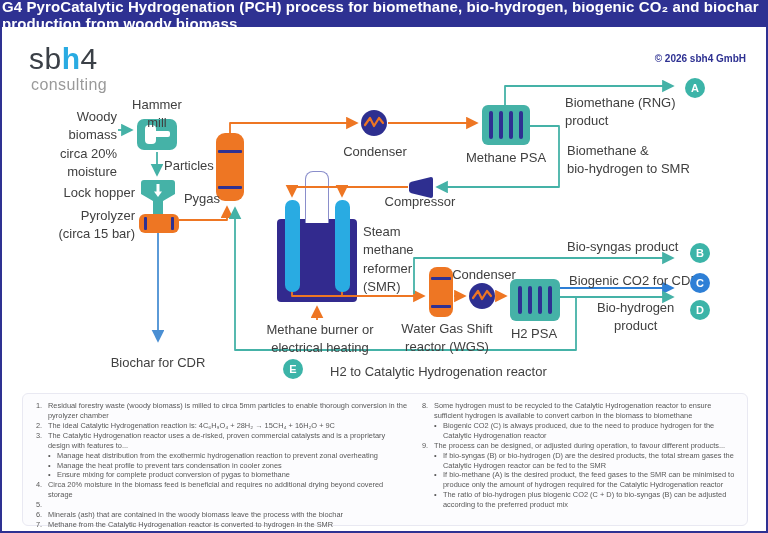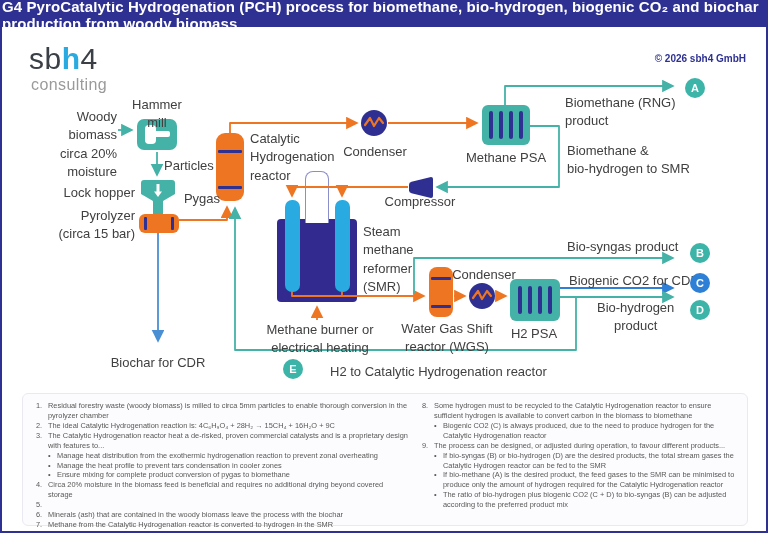--- a/index.html
+++ b/index.html
@@ -151,23 +151,20 @@
 circa 20%
 moisture</div>
   <div class="lbl c" style="left:115px;top:94px;width:80px;">Hammer
 mill</div>
   <div class="lbl" style="left:162px;top:155px;">Particles</div>
   <div class="lbl r" style="left:53px;top:182px;width:80px;">Lock hopper</div>
   <div class="lbl r" style="left:33px;top:205px;width:100px;">Pyrolyzer
 (circa 15 bar)</div>
   <div class="lbl c" style="left:180px;top:188px;width:40px;">Pygas</div>
   <div class="lbl c" style="left:103px;top:352px;width:106px;">Biochar for CDR</div>
-  <div class="lbl" style="left:248px;top:128px;">Catalytic
-Hydrogenation
-reactor</div>
   <div class="lbl c" style="left:335px;top:141px;width:76px;">Condenser</div>
   <div class="lbl c" style="left:454px;top:147px;width:100px;">Methane PSA</div>
   <div class="lbl c" style="left:370px;top:191px;width:96px;">Compressor</div>
   <div class="lbl c" style="left:250px;top:319px;width:136px;">Methane burner or
 electrical heating</div>
   <div class="lbl" style="left:361px;top:221px;">Steam
 methane
 reformer
 (SMR)</div>
   <div class="lbl c" style="left:380px;top:318px;width:130px;">Water Gas Shift
@@ -195,21 +192,21 @@
       <div class="note">
           <span class="nm">1.</span>
           <span class="nt">Residual forestry waste (woody biomass) is milled to circa 5mm particles to enable thorough conversion in the pyrolyzer chamber</span>
         </div>
       <div class="note">
           <span class="nm">2.</span>
           <span class="nt">The ideal Catalytic Hydrogenation reaction is:  4C₆H₉O₄ + 28H₂ → 15CH₄ + 16H₂O + 9C</span>
         </div>
       <div class="note">
           <span class="nm">3.</span>
-          <span class="nt">The Catalytic Hydrogenation reactor heat a de-risked, proven commercial catalysts and is a proprietary design with features to...</span>
+          <span class="nt">The Catalytic Hydrogenation reactor uses a de-risked, proven commercial catalysts and is a proprietary design with features to...</span>
         </div>
       <div class="note ind">
           <span class="nm">•</span>
           <span class="nt">Manage heat distribution from the exothermic hydrogenation reaction to prevent zonal overheating</span>
         </div>
       <div class="note ind">
           <span class="nm">•</span>
           <span class="nt">Manage the heat profile to prevent tars condensation in cooler zones</span>
         </div>
       <div class="note ind">

